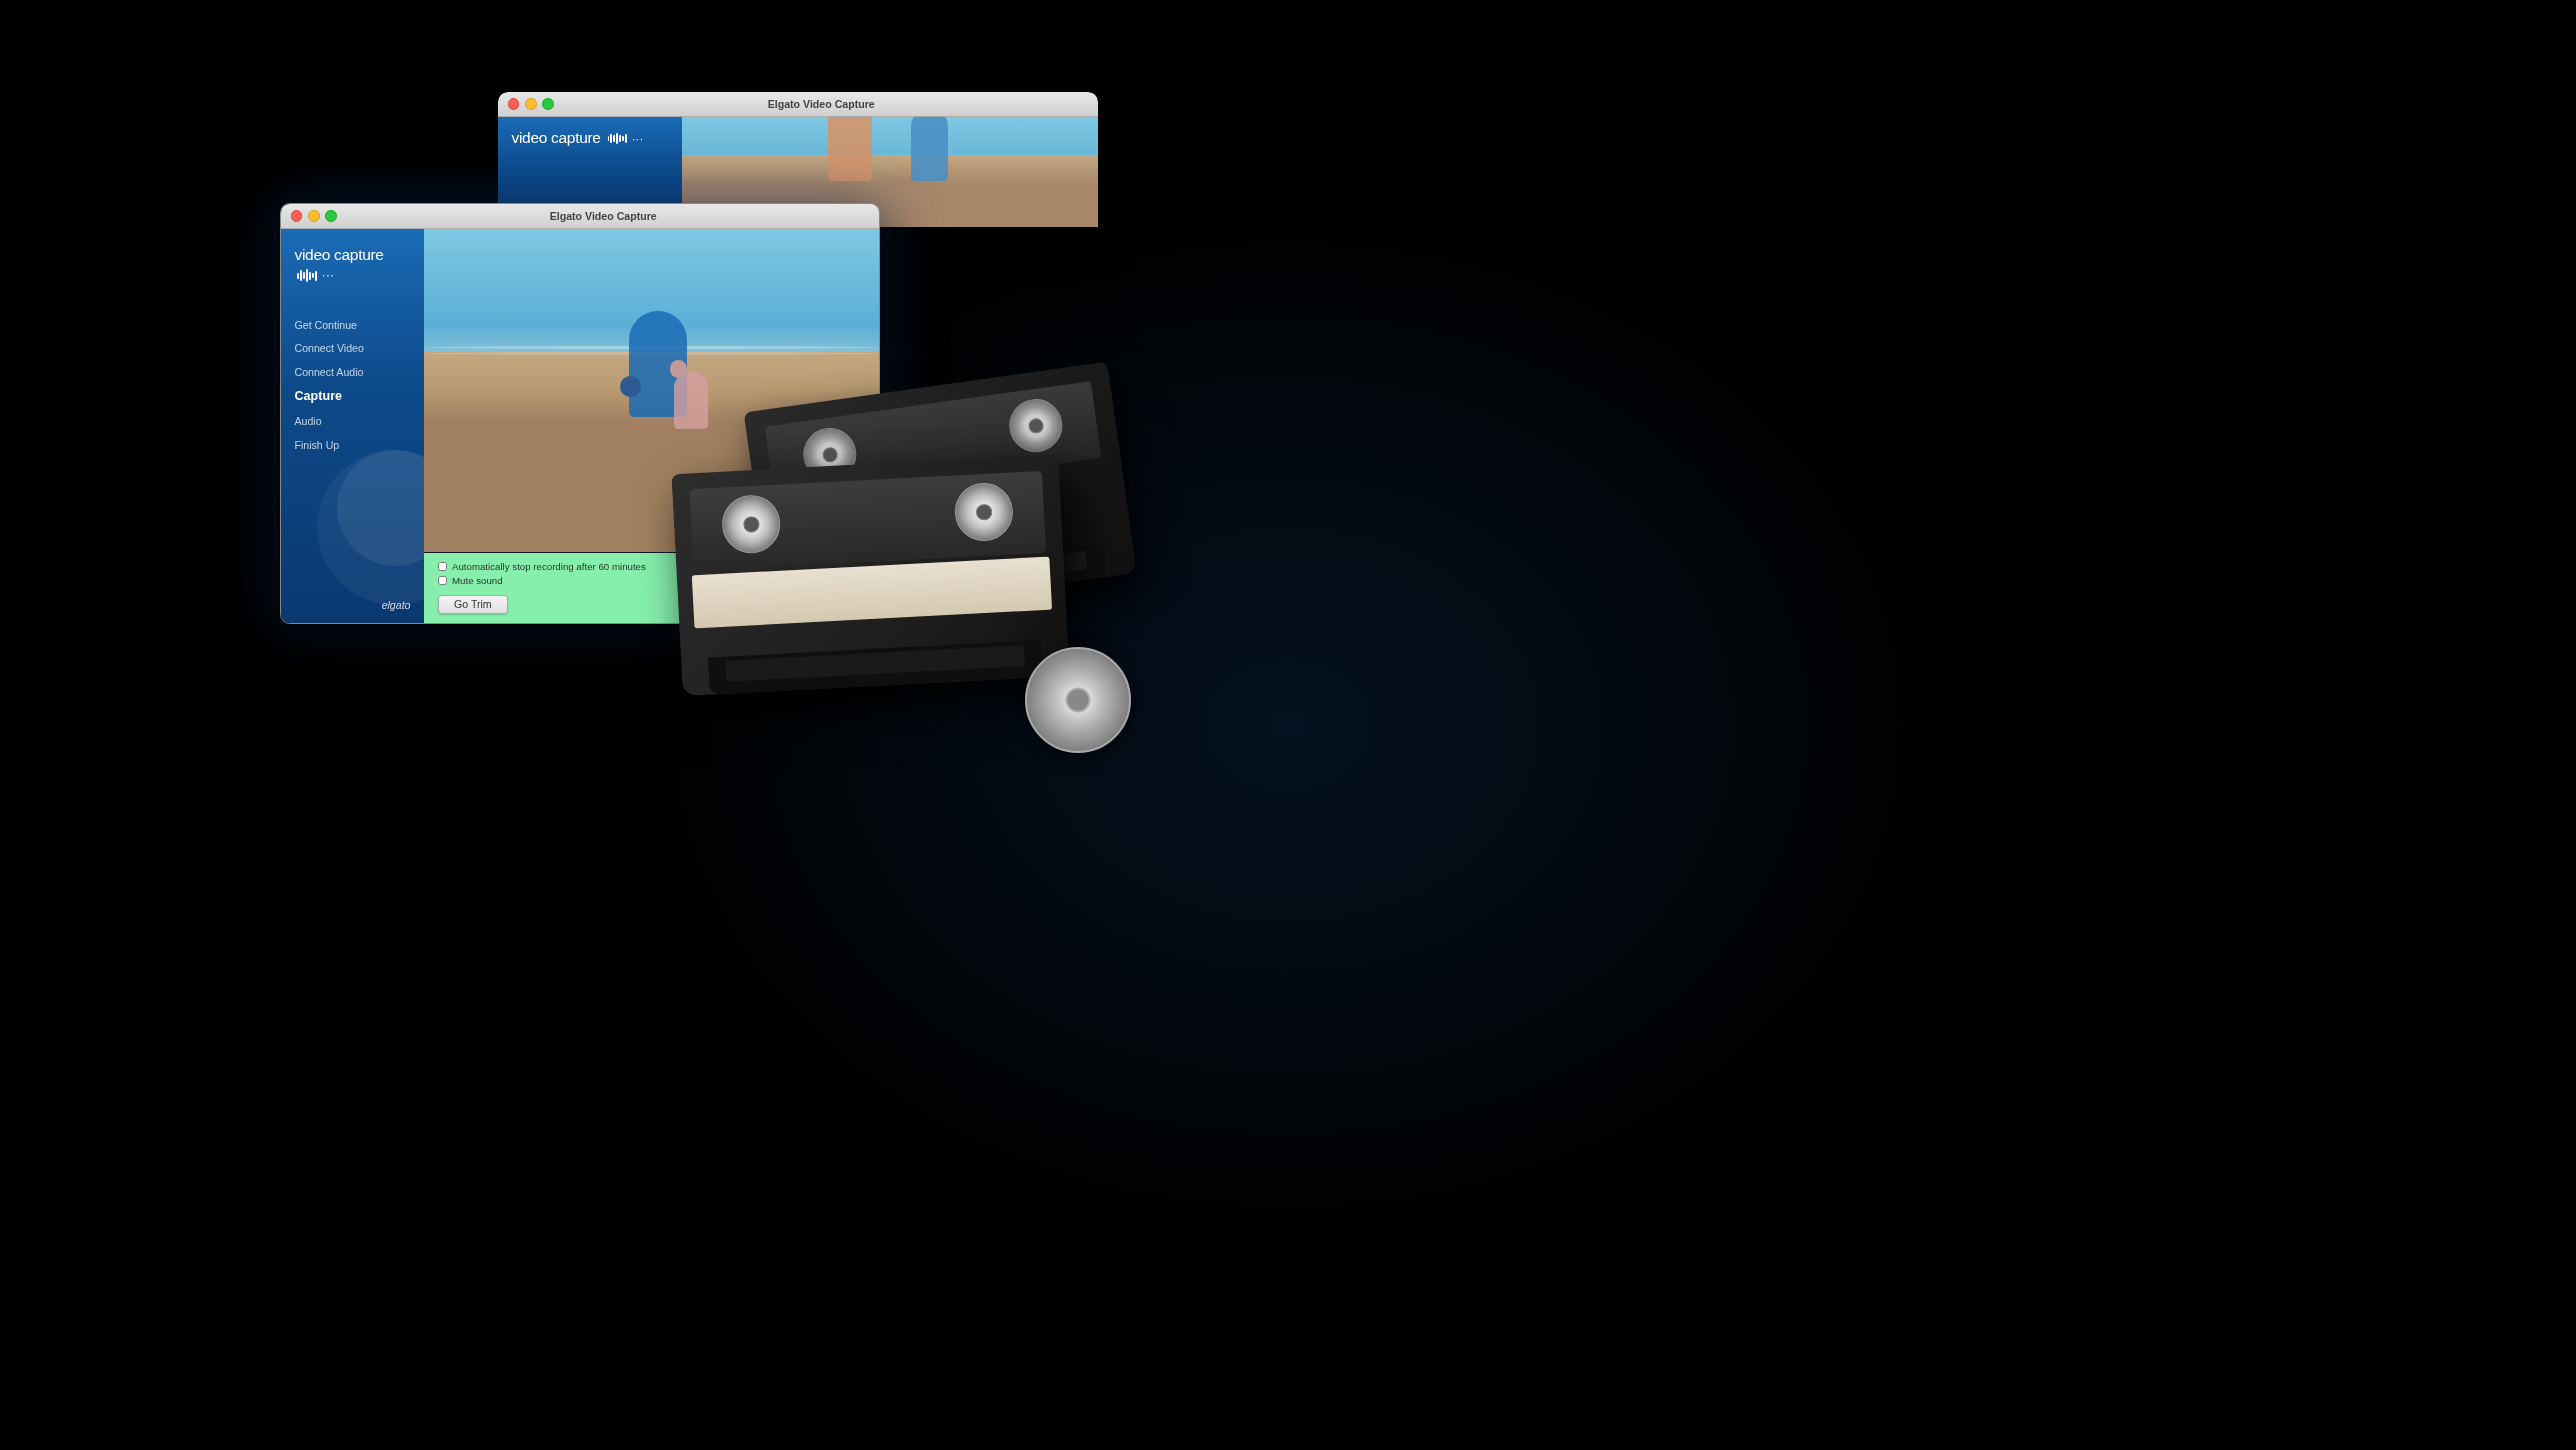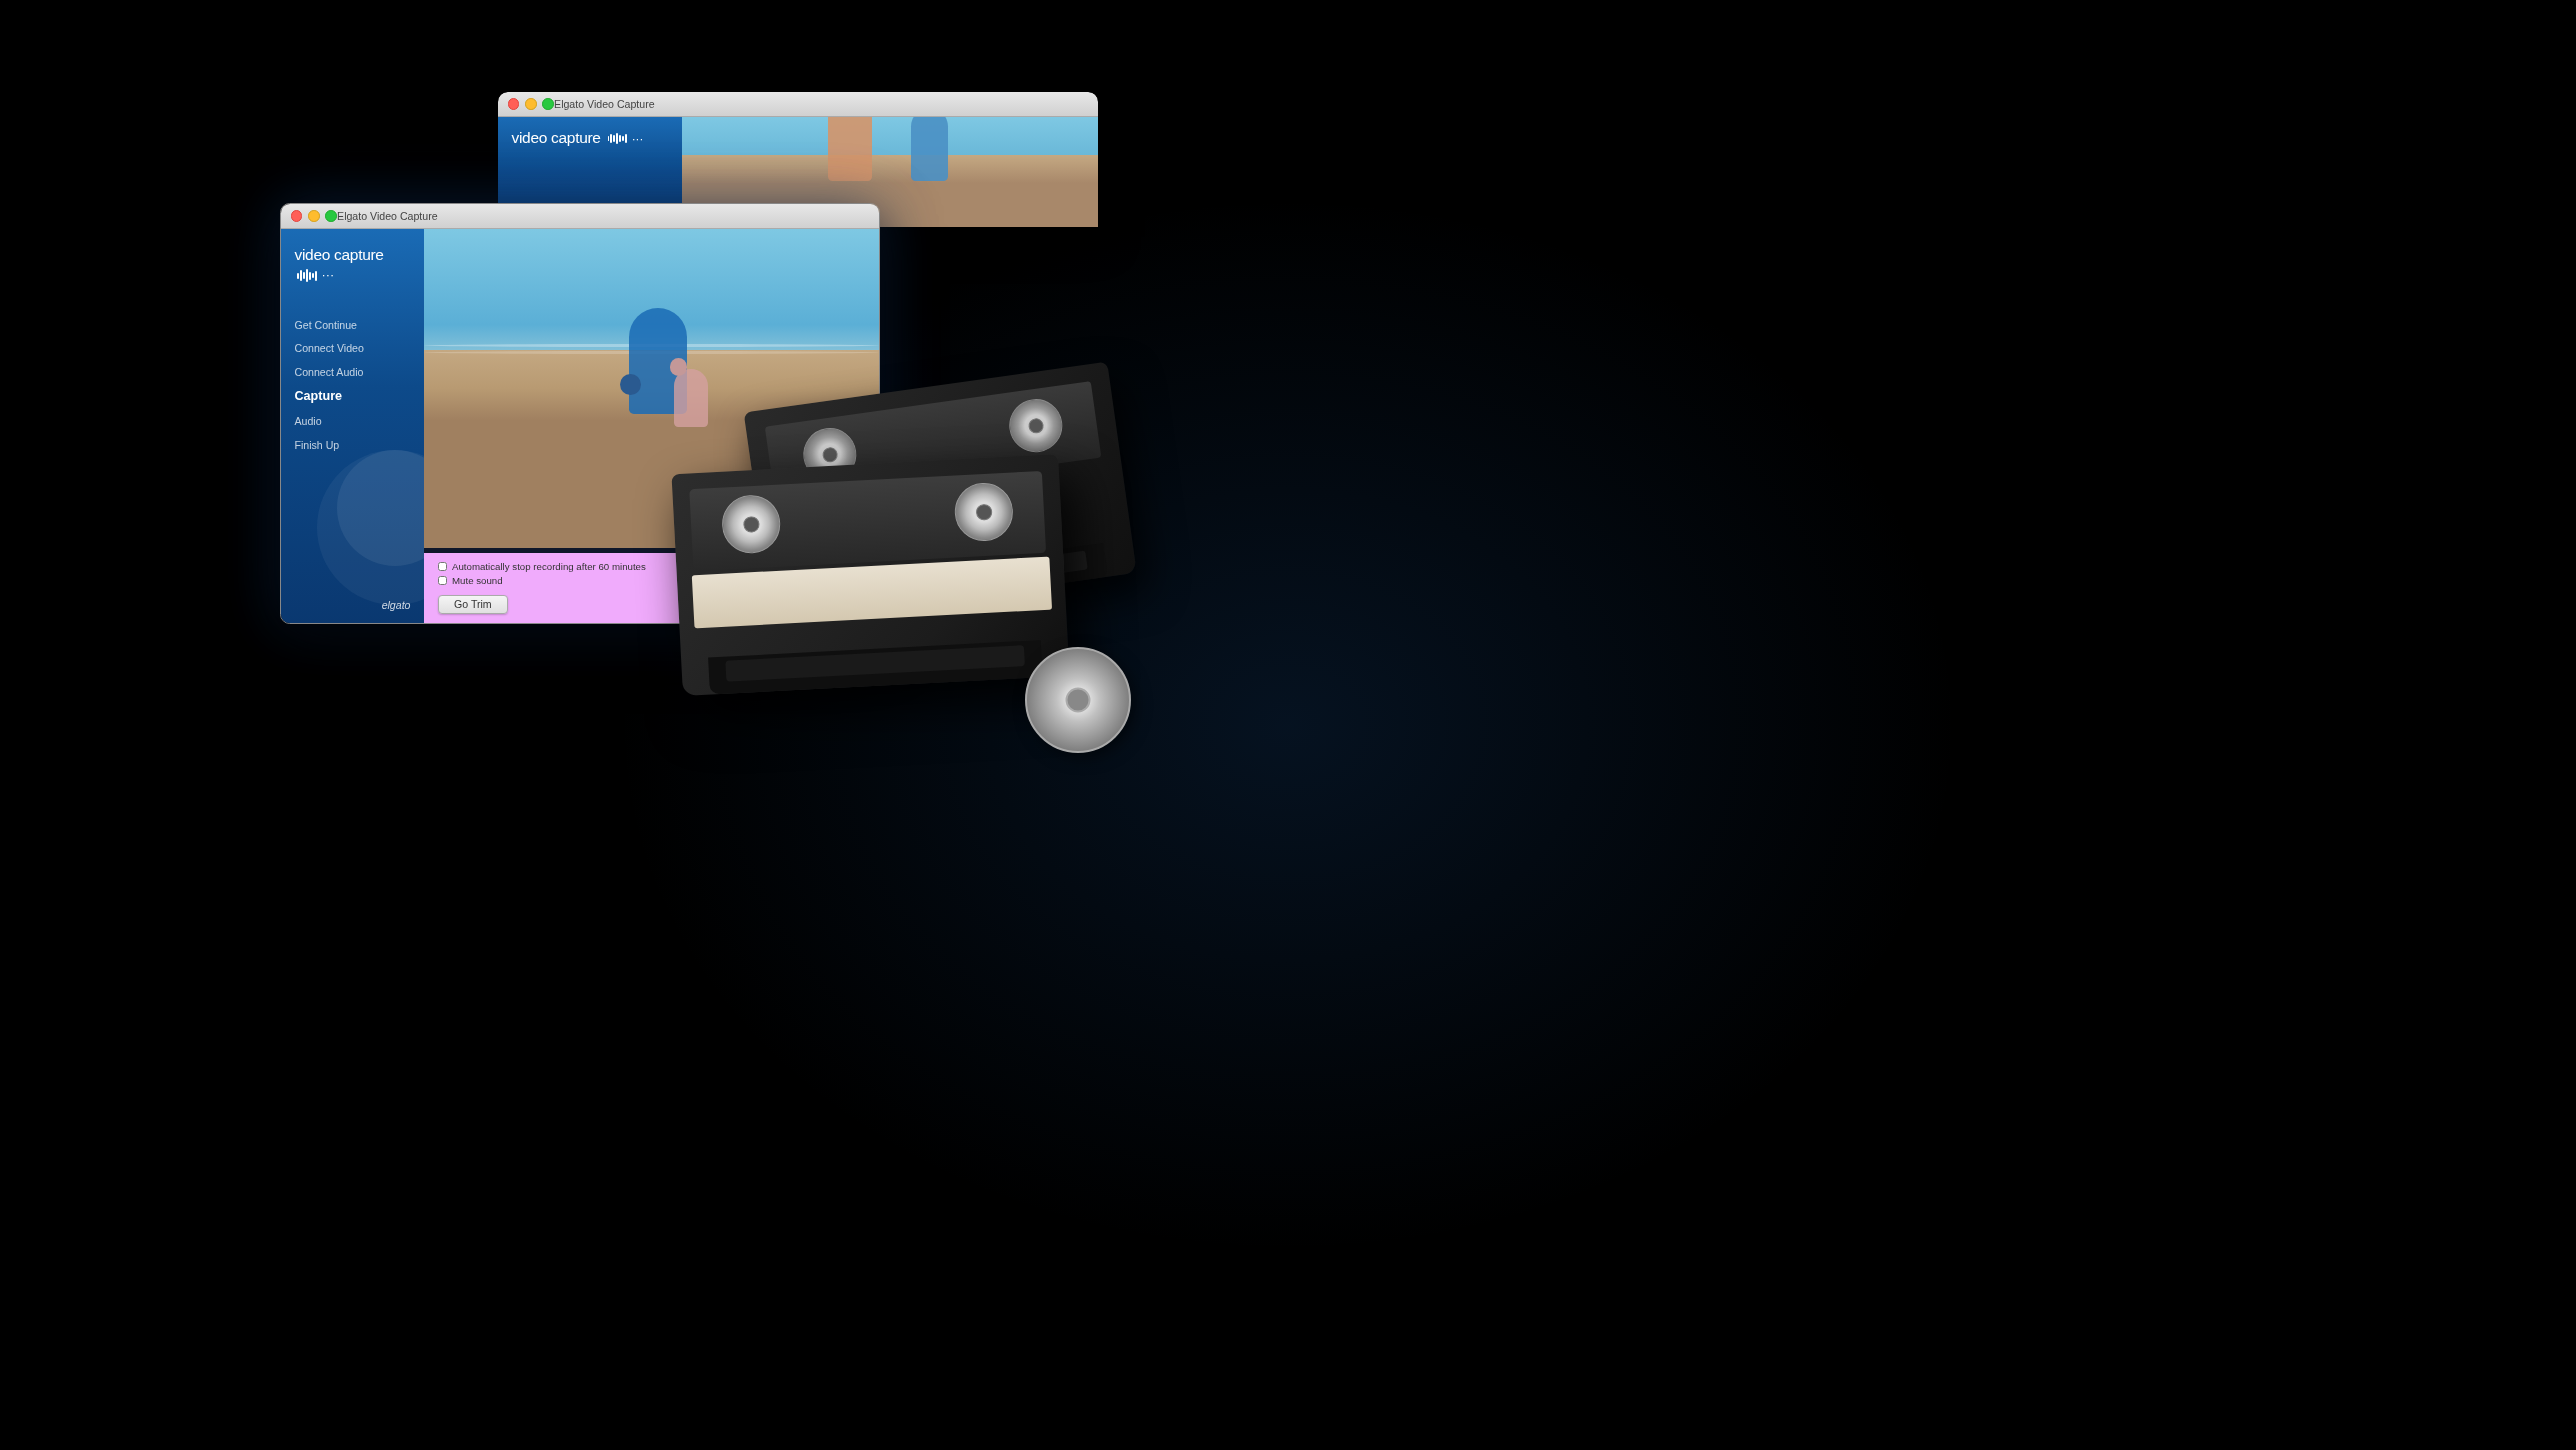--- a/index.html
+++ b/index.html
@@ -59,23 +59,24 @@
       height: 11.6px;
       border-radius: 50%;
     }
 
     .tl-close { background: #ff5f57; border: 1px solid #e0443e; }
     .tl-min   { background: #febc2e; border: 1px solid #d4a017; }
     .tl-max   { background: #28c840; border: 1px solid #1aab29; }
 
     .titlebar-title {
       flex: 1;
+      text-align: center;
       font-size: 10.6px;
       color: #444;
-      font-weight: 400;
+      font-weight: 700;
     }
 
     .window-back-body {
       display: flex;
       height: 110px;
     }
 
     .back-sidebar {
       width: 184px;
       background: linear-gradient(to bottom, #1a6bb5, #0d4a8a 50%, #0a3870);
@@ -209,23 +210,23 @@
         #87CEEB 0%, #87CEEB 35%, 
         #e8d4b0 35%, #e8d4b0 55%,
         #d4b896 55%);
       position: relative;
       overflow: hidden;
       min-height: 0;
     }
 
     
     .bottom-controls {
-      background: #f0abfc;
+      background: #86efac;
       padding: 7.7px 13.5px 9.7px;
-      border-top: 5px solid #0f172a;
+      border-top: 1px solid #0f172a;
     }
 
     .checkbox-row {
       display: flex;
       align-items: center;
       gap: 4.8px;
       margin-bottom: 2.9px;
     }
 
     .checkbox-row input[type=checkbox] {

